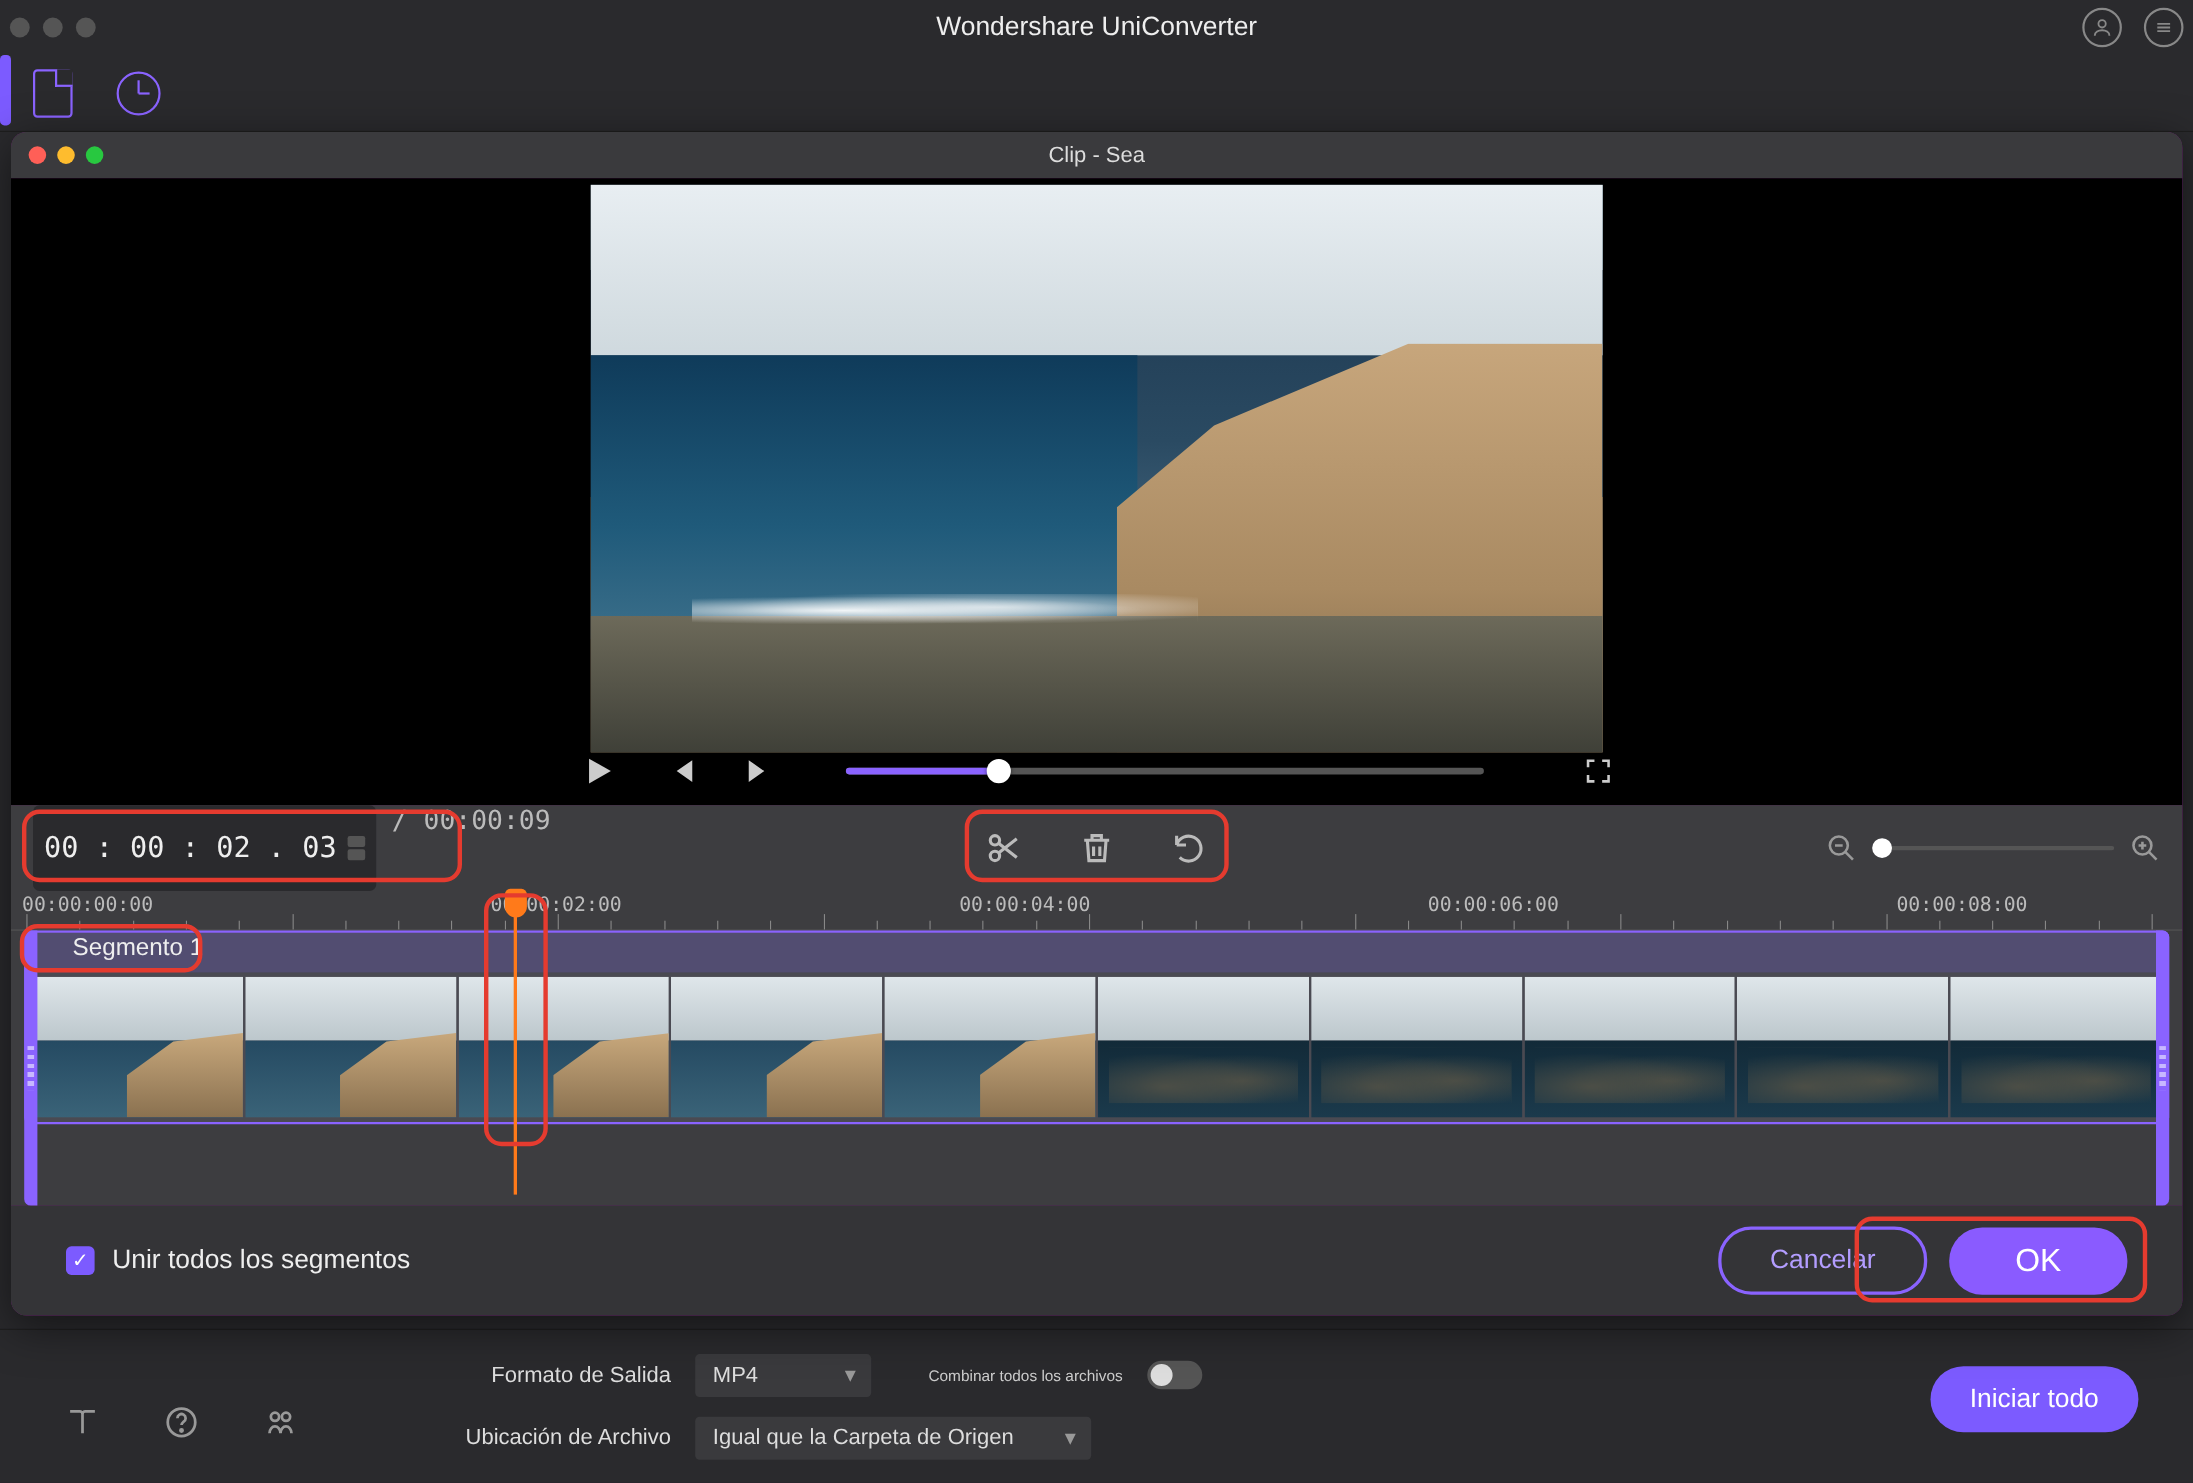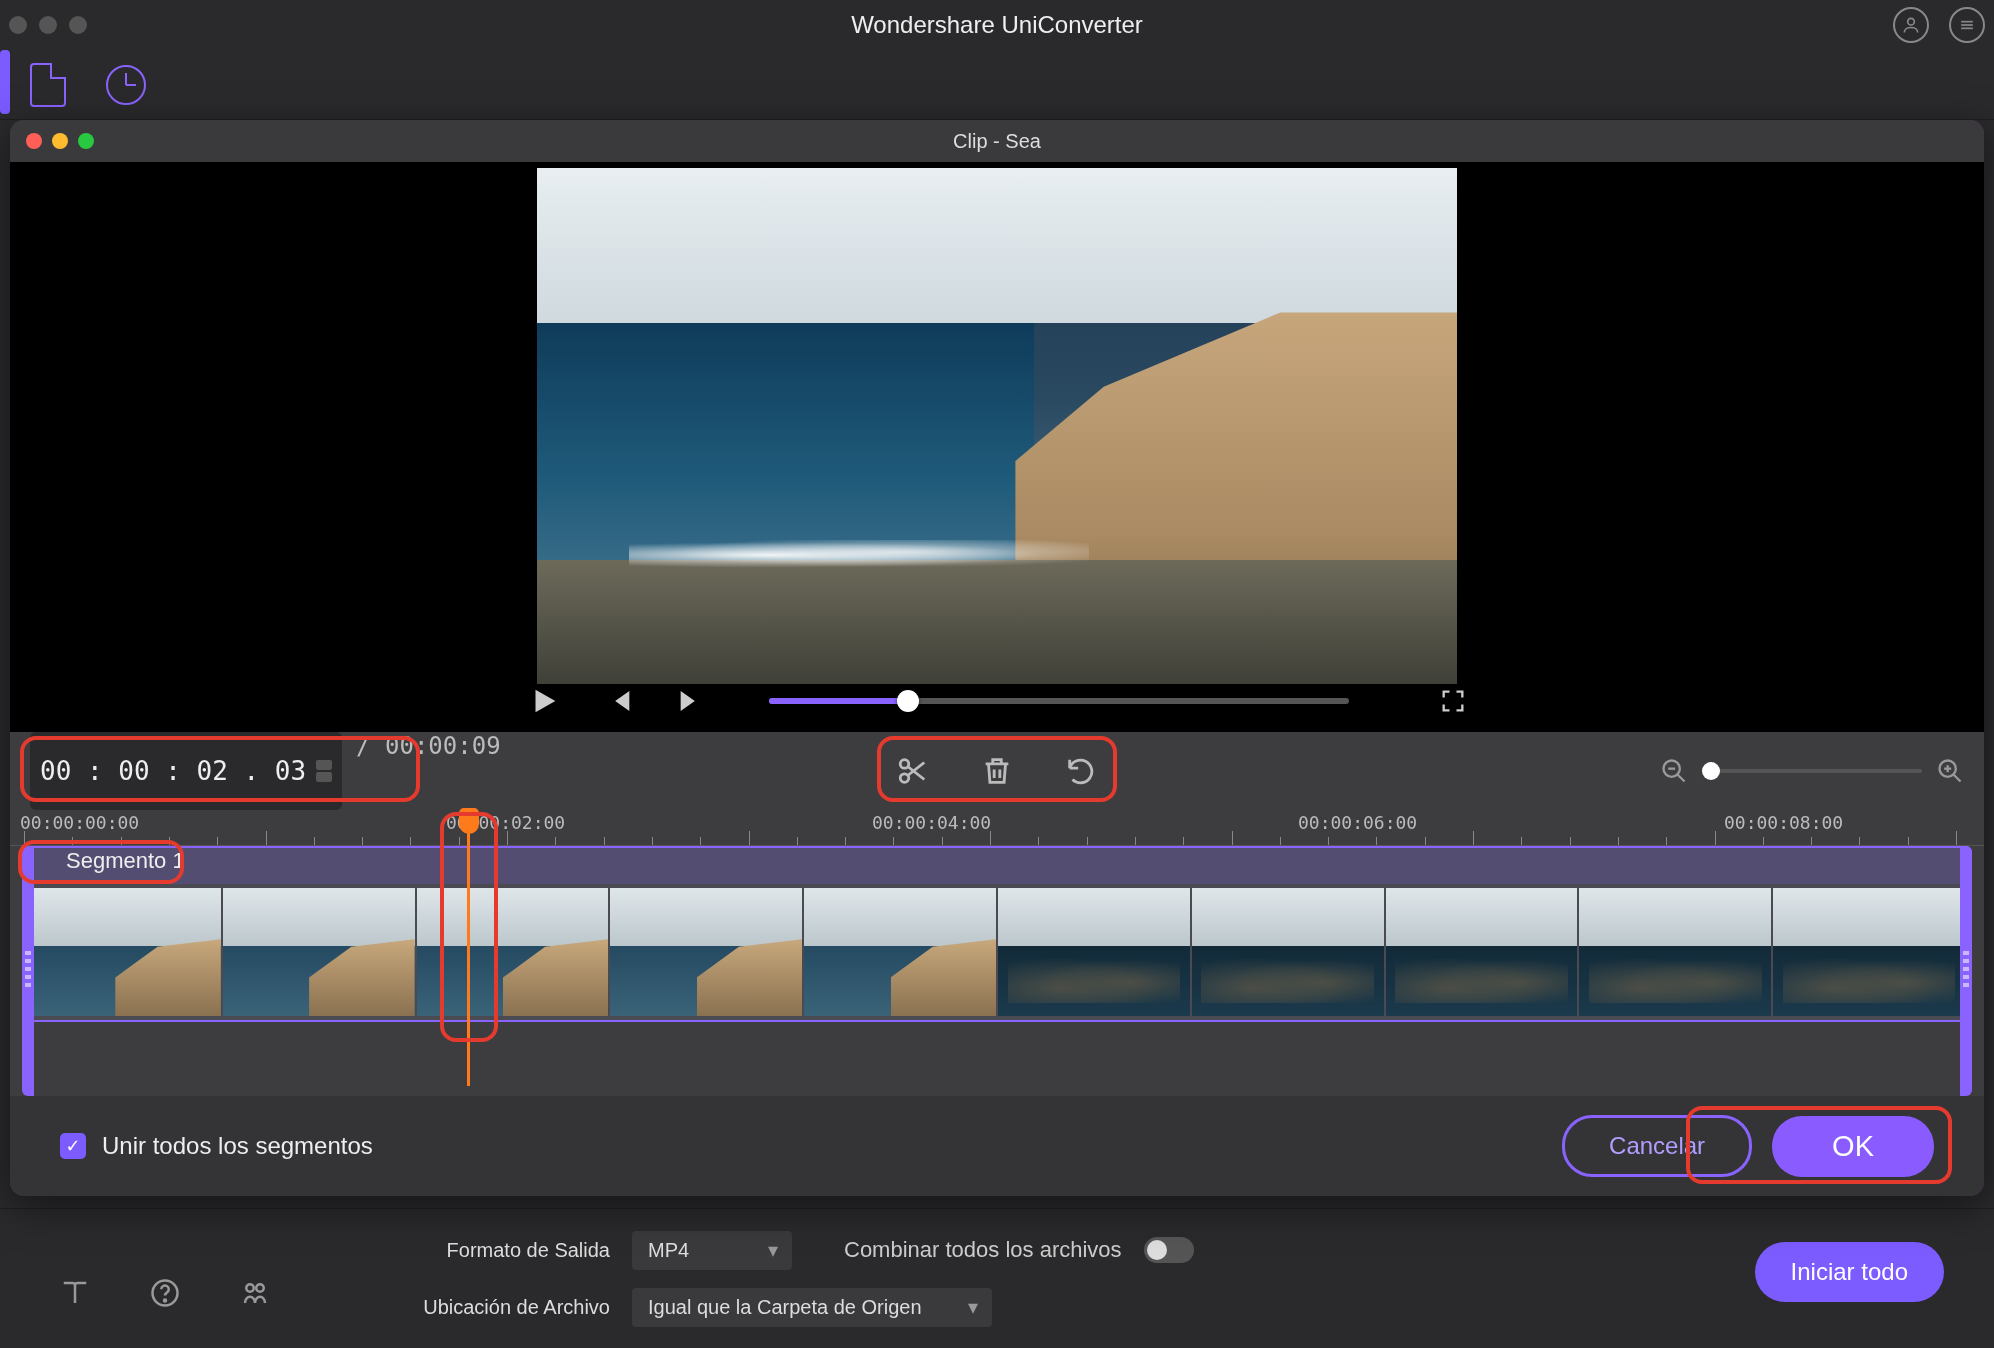--- a/index.html
+++ b/index.html
@@ -258,21 +258,21 @@
         <svg viewBox="0 0 24 24" fill="none" stroke="currentColor" stroke-width="2">
             <circle cx="8" cy="8" r="3"></circle>
             <circle cx="16" cy="8" r="3"></circle>
             <path d="M4 20c0-3 2-5 4-5s4 2 4 5M12 20c0-3 2-5 4-5s4 2 4 5"></path>
           </svg>
       </div>
     </div>
     <div class="footer-row" style="margin-left:320px;">
       <span class="footer-label">Formato de Salida</span>
       <div class="footer-select"><span>MP4</span></div>
-      <span style="margin-left:30px;font-size:22px;">Combinar todos los archivos</span>
+      <span style="margin-left:30px;font-size:14px;">Combinar todos los archivos</span>
       <div class="toggle"></div>
     </div>
     <div class="footer-row" style="margin-left:320px;">
       <span class="footer-label">Ubicación de Archivo</span>
       <div class="footer-select wide"><span>Igual que la Carpeta de Origen</span></div>
     </div>
     <button class="start-btn">Iniciar todo</button>
   </div>
 </div>
 

